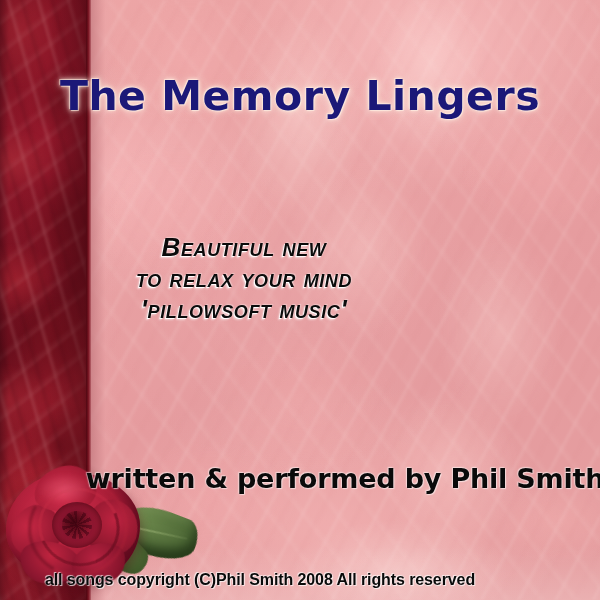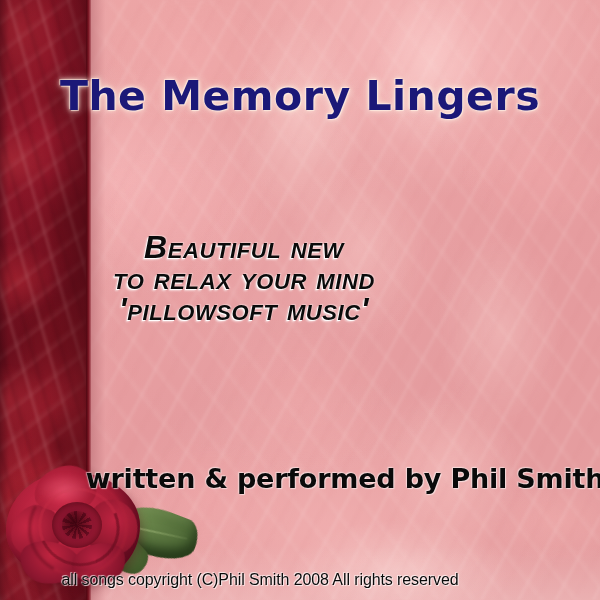--- a/index.html
+++ b/index.html
@@ -283,21 +283,21 @@
   }
 
   .subtitle {
     position: absolute;
     left: 0; top: 232px;
     width: 488px;
     text-align: center;
     font-family: "Liberation Sans", sans-serif;
     font-style: italic;
     font-weight: bold;
-    font-size: 32px;
+    font-size: 26px;
     font-variant: small-caps;
     letter-spacing: 0.6px;
     line-height: 31px;
     color: #0b0b0b;
     text-shadow:
       -1px 1px 0 rgba(255,255,255,0.95),
       -2px 2px 2px rgba(255,255,255,0.55),
       1px -1px 1px rgba(255,255,255,0.35);
     white-space: nowrap;
   }
@@ -321,21 +321,21 @@
       -1px -1px 1px rgba(255,255,255,0.4);
     white-space: nowrap;
   }
 
   .copyright {
     position: absolute;
     left: 0; top: 571px;
     width: 520px;
     text-align: center;
     font-family: "Liberation Sans", sans-serif;
-    font-weight: normal;
+    font-weight: bold;
     font-size: 16px;
     letter-spacing: -0.1px;
     color: #0a0a0a;
     text-shadow:
       0 0 2px rgba(255,255,255,0.95),
       1px 1px 0 rgba(255,255,255,0.6),
       -1px -1px 0 rgba(255,255,255,0.55);
     white-space: nowrap;
   }
 </style>

